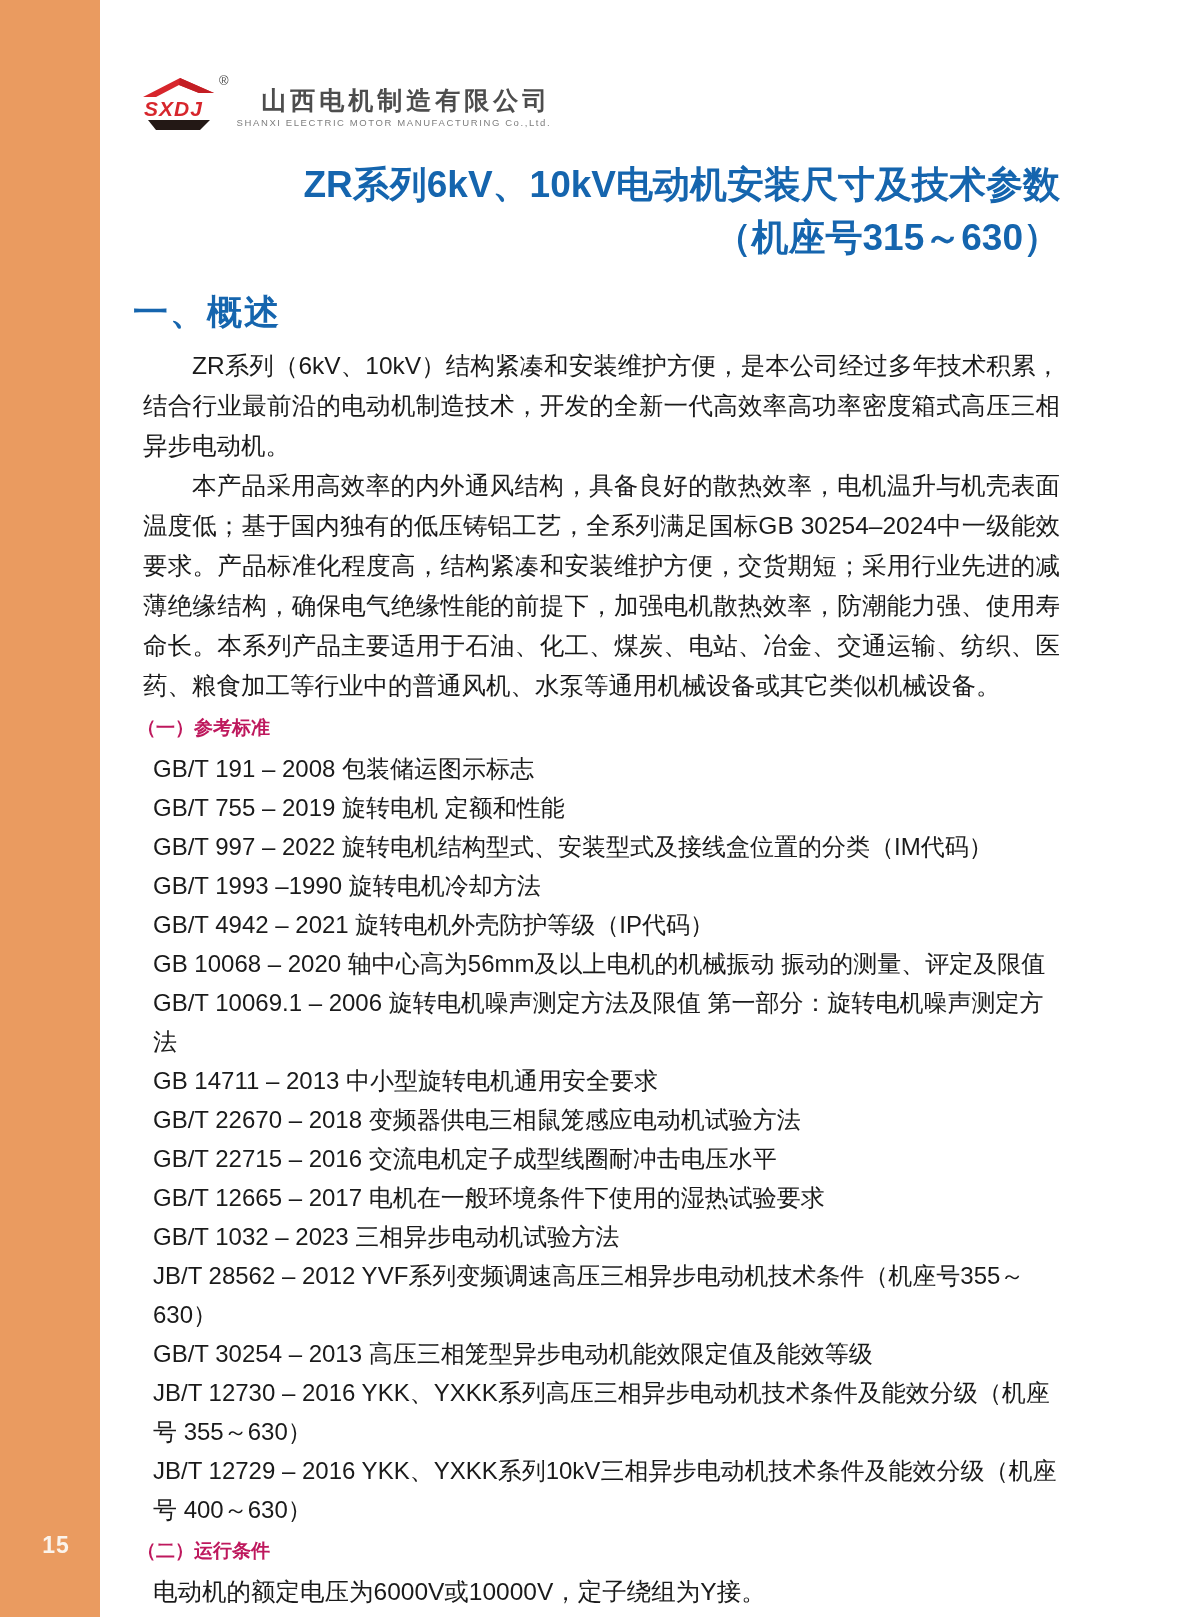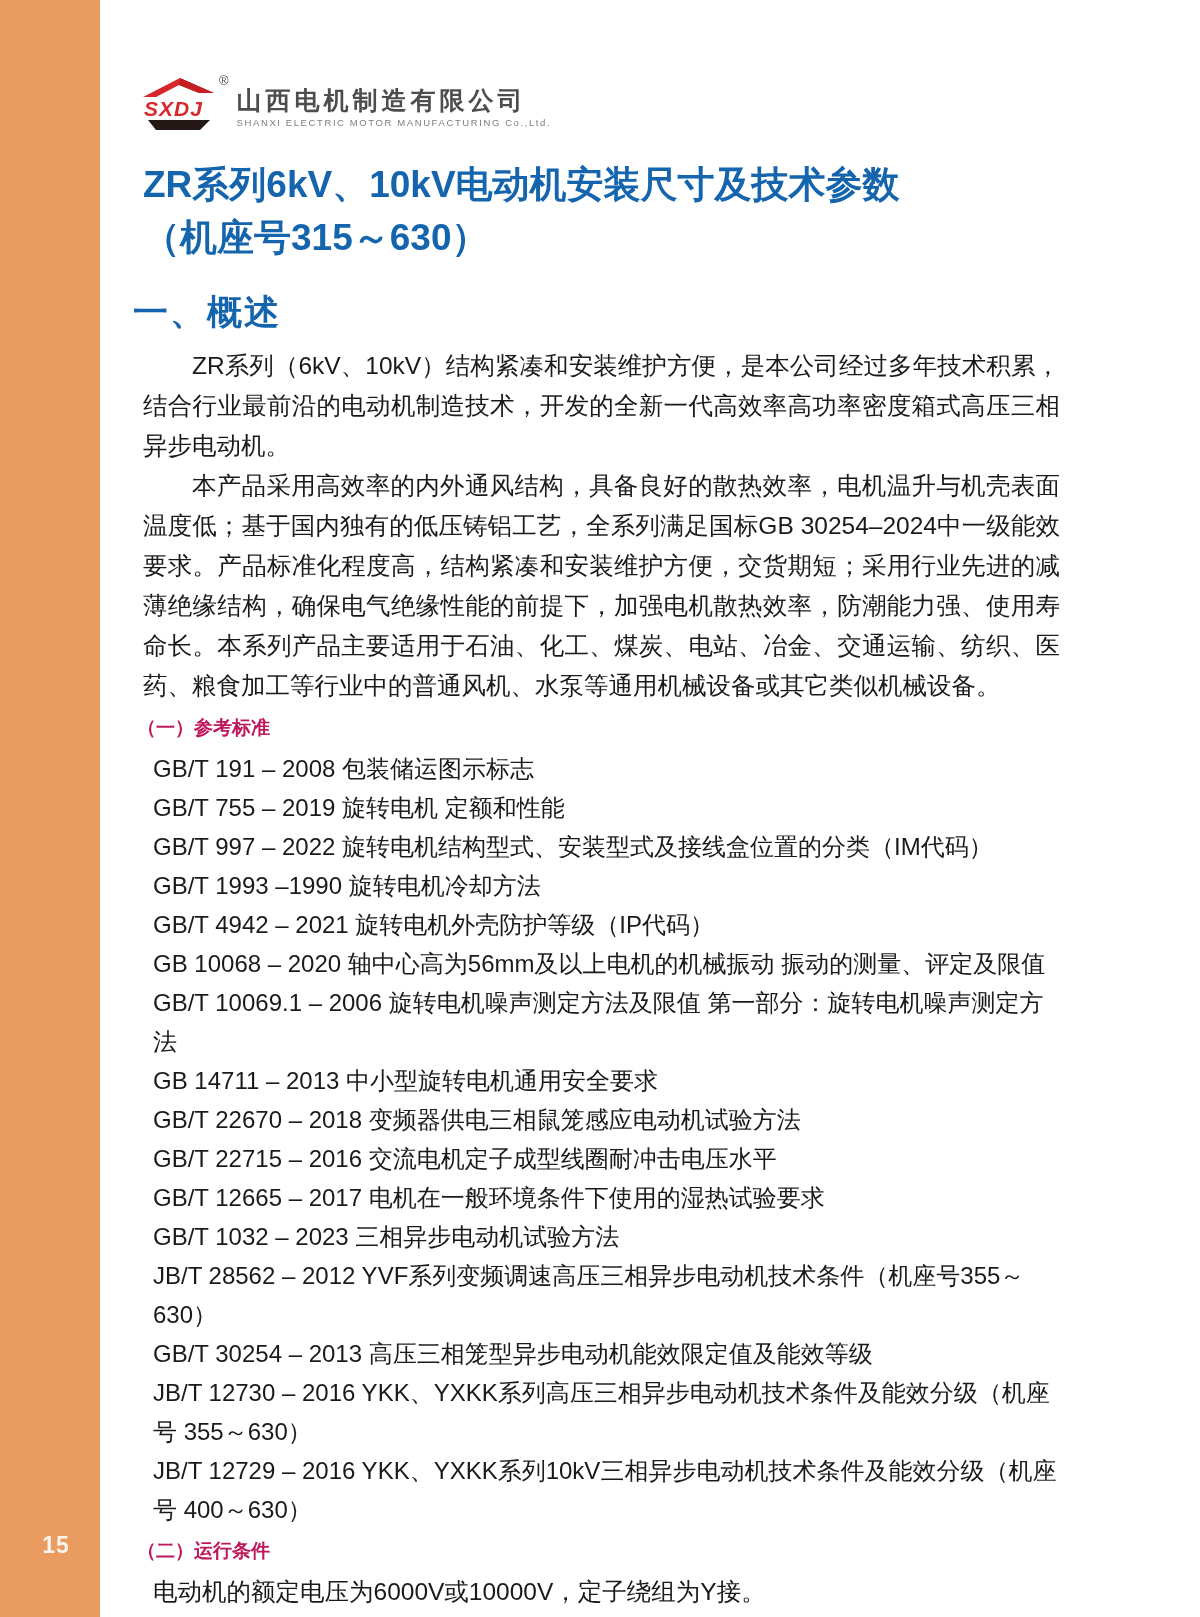--- a/index.html
+++ b/index.html
@@ -32,33 +32,33 @@
   .logo-row {
     margin-top: 76px;
     display: flex; align-items: flex-start;
     height: 56px;
   }
   .logo-emblem { width: 72px; height: 54px; flex: 0 0 auto; }
   .logo-reg {
     font-size: 13px; color: #4a4a4a; margin: -2px 8px 0 4px;
     line-height: 1;
   }
-  .logo-names { display: flex; flex-direction: column; justify-content: flex-end; height: 54px; padding-bottom: 2px; }
+  .logo-names { display: flex; flex-direction: column; justify-content: flex-end; height: 54px; padding-bottom: 2px; text-align: right; }
   .logo-cn {
     font-size: 25px; color: #4d4d4d; font-weight: bold;
     letter-spacing: 4px; line-height: 1.1;
   }
   .logo-en {
     font-size: 9.5px; color: #7d7d7d; letter-spacing: 1.6px;
     margin-top: 3px;
   }
   
   .doc-title {
     margin-top: 26px;
-    text-align: left;
+    text-align: right;
     color: #1565AE;
     font-weight: bold;
     font-size: 37px;
     line-height: 53px;
   }
   
   .h-overview {
     margin: 26px 0 0 -10px;
     color: #1565AE;
     font-weight: bold;

